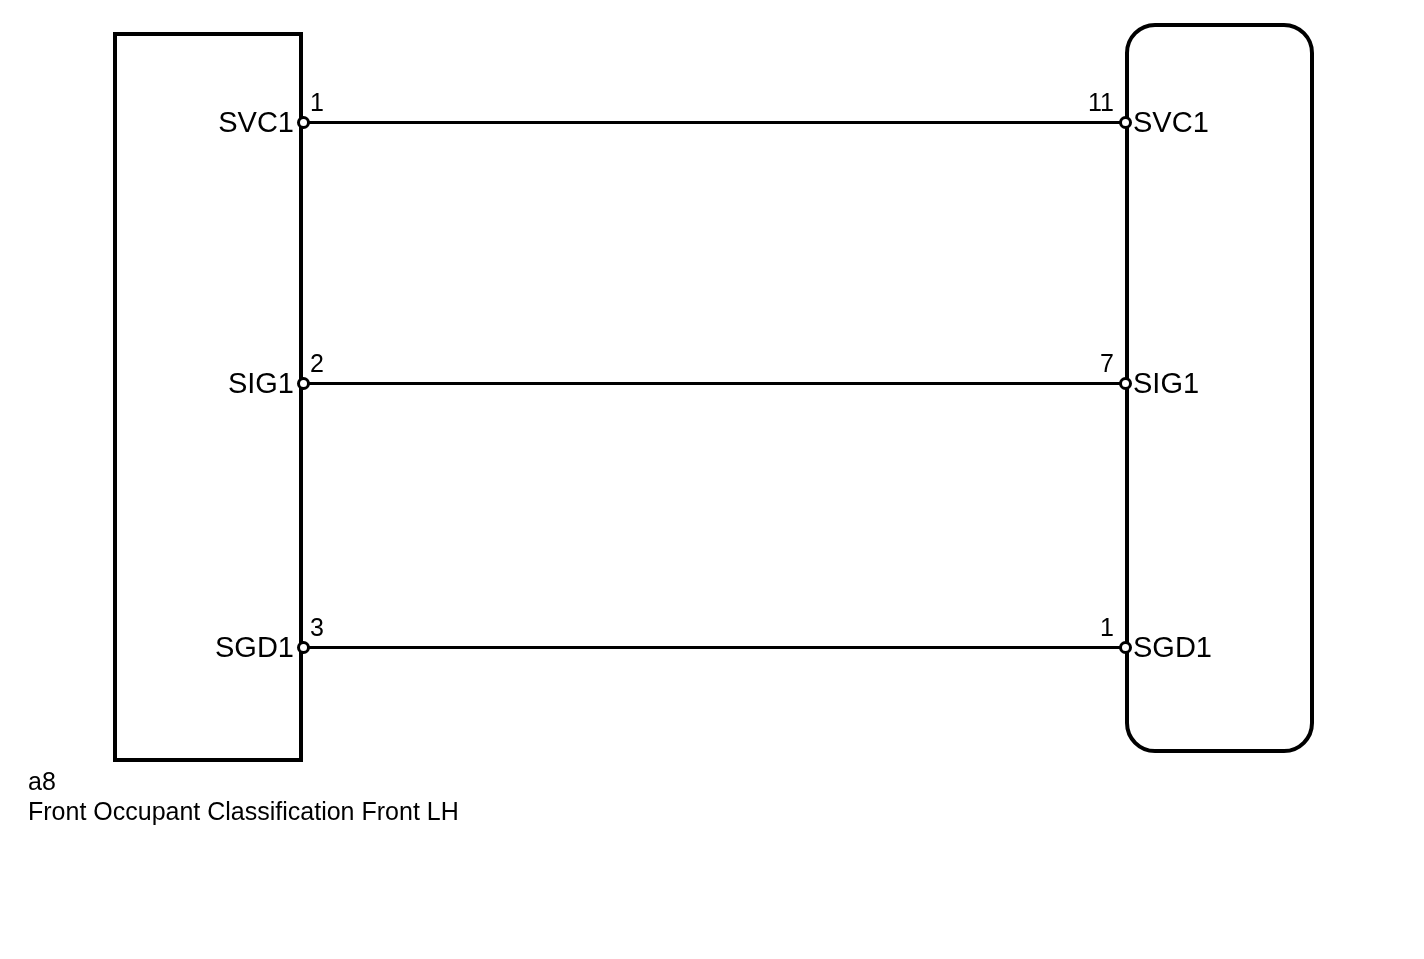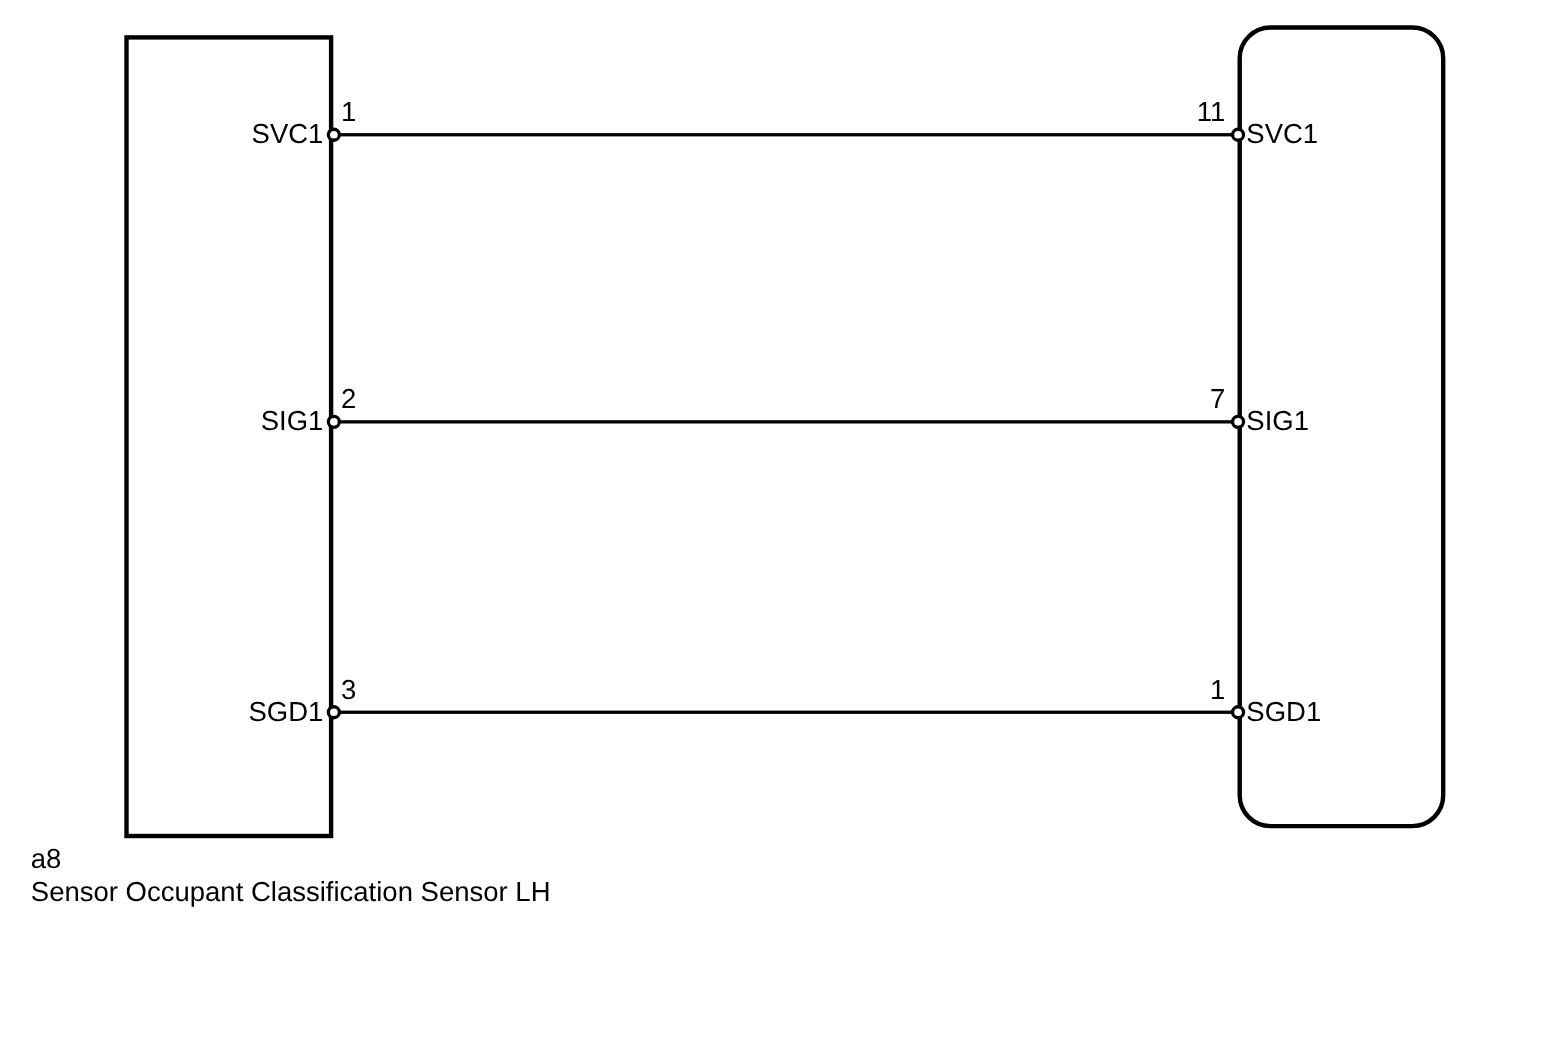--- a/index.html
+++ b/index.html
@@ -47,21 +47,21 @@
     box-sizing: border-box;
     width: 13px;
     height: 13px;
     border: 3px solid #000000;
     border-radius: 50%;
     background: #ffffff;
     z-index: 3;
   }
   .pin-label {
     position: absolute;
-    font-size: 25px;
+    font-size: 29px;
     line-height: 30px;
     white-space: nowrap;
     z-index: 2;
   }
   .pin-label.left-side {
     right: 1130px;
     text-align: right;
   }
   .pin-label.right-side {
     left: 1133px;
@@ -119,18 +119,18 @@
 
   <span class="pin-label left-side" style="top:632px">SGD1</span>
   <span class="pin-number left-side" style="top:613px">3</span>
   <div class="pin-circle" style="left:296.5px; top:640.5px"></div>
   <span class="pin-number right-side" style="top:613px">1</span>
   <div class="pin-circle" style="left:1118.5px; top:640.5px"></div>
   <span class="pin-label right-side" style="top:632px">SGD1</span>
 
   <div id="left-caption" class="caption">
     <div>a8</div>
-    <div>Sensor Occupant Classification Sensor LH</div>
+    <div>Front Occupant Classification Front LH</div>
   </div>
   <div id="right-caption" class="caption">
   </div>
 
 </div>
 
 </body></html>

